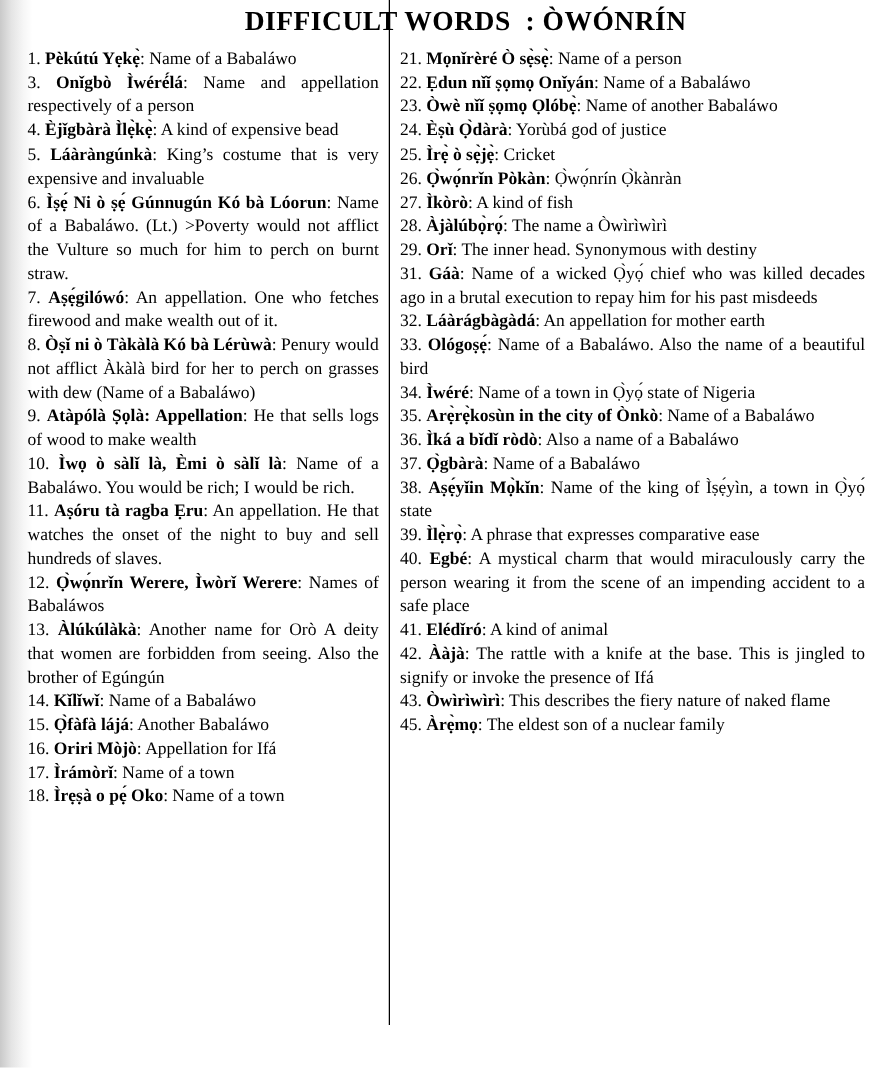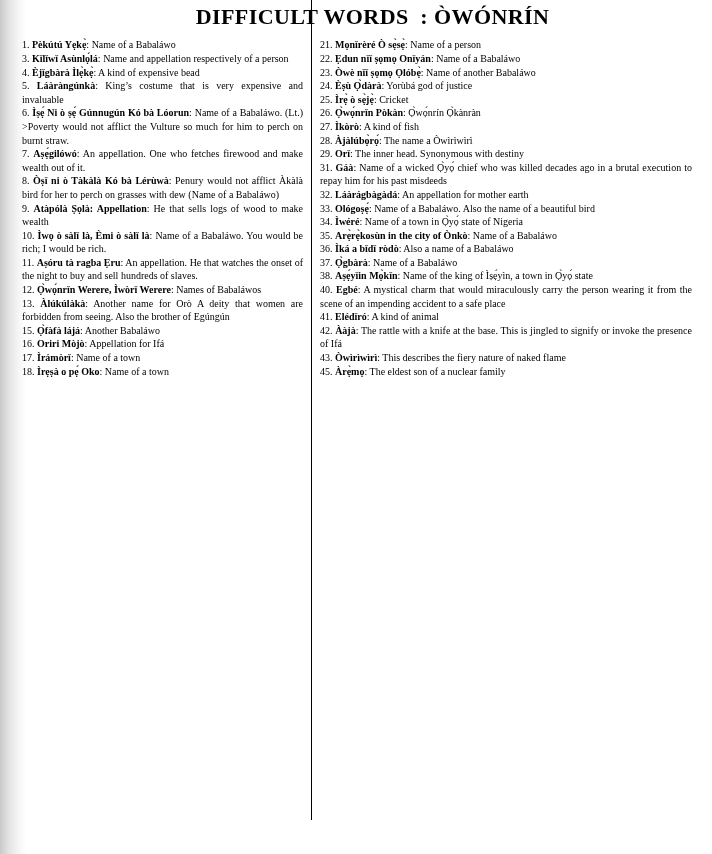--- a/index.html
+++ b/index.html
@@ -64,21 +64,21 @@
   
   .col-divider {
     position: absolute;
     left: 311px;
     top: -42px;
     width: 1px;
     height: 830px;
     background: #000000;
   }
   .entry {
-    font-size: 10px;
+    font-size: 14px;
     line-height: 1.36;
     margin: 0;
     padding: 0;
     text-align: justify;
     text-justify: inter-word;
     -webkit-hyphens: none;
     hyphens: none;
   }
   .entry .num {
     font-weight: normal;
@@ -97,31 +97,32 @@
 
 <div class="page">
 
   <div class="doc-title">DIFFICULT WORDS  : ÒWÓNRÍN</div>
 
   <div class="columns">
     <div class="col-divider"></div>
 
     <div class="col col-left" id="col-left">
         <p class="entry"><span class="num">1.</span> <span class="term">Pèkútú Yẹkẹ̀</span><span class="def">: Name of a Babaláwo</span></p>
-        <p class="entry"><span class="num">3.</span> <span class="term">Kǐlǐwǐ Asùnlọ́lá</span><span class="def">: Name and appellation respectively of a person</span></p>
+        <p class="entry"><span class="num">3.</span> <span class="term">Onǐgbò Ìwéré́lá</span><span class="def">: Name and appellation respectively of a person</span></p>
         <p class="entry"><span class="num">4.</span> <span class="term">Èjǐgbàrà Ìlẹ̀kẹ̀</span><span class="def">: A kind of expensive bead</span></p>
         <p class="entry"><span class="num">5.</span> <span class="term">Láàràngúnkà</span><span class="def">: King’s costume that is very expensive and invaluable</span></p>
         <p class="entry"><span class="num">6.</span> <span class="term">Ìṣẹ́ Ni ò ṣẹ́ Gúnnugún Kó bà Lóorun</span><span class="def">: Name of a Babaláwo. (Lt.) &gt;Poverty would not afflict the Vulture so much for him to perch on burnt straw.</span></p>
         <p class="entry"><span class="num">7.</span> <span class="term">Aṣẹ́gilówó</span><span class="def">: An appellation. One who fetches firewood and make wealth out of it.</span></p>
         <p class="entry"><span class="num">8.</span> <span class="term">Òṣǐ ni ò Tàkàlà Kó bà Lérùwà</span><span class="def">: Penury would not afflict Àkàlà bird for her to perch on grasses with dew (Name of a Babaláwo)</span></p>
         <p class="entry"><span class="num">9.</span> <span class="term">Atàpólà Ṣọlà: Appellation</span><span class="def">: He that sells logs of wood to make wealth</span></p>
         <p class="entry"><span class="num">10.</span> <span class="term">Ìwọ ò sàlǐ là, Èmi ò sàlǐ là</span><span class="def">: Name of a Babaláwo. You would be rich; I would be rich.</span></p>
         <p class="entry"><span class="num">11.</span> <span class="term">Aṣóru tà ragba Ẹru</span><span class="def">: An appellation. He that watches the onset of the night to buy and sell hundreds of slaves.</span></p>
         <p class="entry"><span class="num">12.</span> <span class="term">Ọ̀wọ́nrǐn Werere, Ìwòrǐ Werere</span><span class="def">: Names of Babaláwos</span></p>
         <p class="entry"><span class="num">13.</span> <span class="term">Àlúkúlàkà</span><span class="def">: Another name for Orò A deity that women are forbidden from seeing. Also the brother of Egúngún</span></p>
+        <p class="entry"><span class="num">14.</span> <span class="term">Kǐlǐwǐ</span><span class="def">: Name of a Babaláwo</span></p>
         <p class="entry"><span class="num">15.</span> <span class="term">Ọ̀fàfà lájá</span><span class="def">: Another Babaláwo</span></p>
         <p class="entry"><span class="num">16.</span> <span class="term">Oriri Mòjò</span><span class="def">: Appellation for Ifá</span></p>
         <p class="entry"><span class="num">17.</span> <span class="term">Ìrámòrǐ</span><span class="def">: Name of a town</span></p>
         <p class="entry"><span class="num">18.</span> <span class="term">Ìrẹṣà o pẹ́ Oko</span><span class="def">: Name of a town</span></p>
       </div>
     <div class="col col-right" id="col-right">
         <p class="entry"><span class="num">21.</span> <span class="term">Mọnǐrèré Ò sẹ̀sẹ̀</span><span class="def">: Name of a person</span></p>
         <p class="entry"><span class="num">22.</span> <span class="term">Ẹdun nǐǐ ṣọmọ Onǐyán</span><span class="def">: Name of a Babaláwo</span></p>
         <p class="entry"><span class="num">23.</span> <span class="term">Òwè nǐǐ ṣọmọ Ọlóbẹ̀</span><span class="def">: Name of another Babaláwo</span></p>
         <p class="entry"><span class="num">24.</span> <span class="term">Èṣù Ọ̀dàrà</span><span class="def">: Yorùbá god of justice</span></p>
@@ -131,20 +132,21 @@
         <p class="entry"><span class="num">28.</span> <span class="term">Àjàlúbọ̀rọ́</span><span class="def">: The name a Òwìrìwìrì</span></p>
         <p class="entry"><span class="num">29.</span> <span class="term">Orǐ</span><span class="def">: The inner head. Synonymous with destiny</span></p>
         <p class="entry"><span class="num">31.</span> <span class="term">Gáà</span><span class="def">: Name of a wicked Ọ̀yọ́ chief who was killed decades ago in a brutal execution to repay him for his past misdeeds</span></p>
         <p class="entry"><span class="num">32.</span> <span class="term">Láàrágbàgàdá</span><span class="def">: An appellation for mother earth</span></p>
         <p class="entry"><span class="num">33.</span> <span class="term">Ológoṣẹ́</span><span class="def">: Name of a Babaláwo. Also the name of a beautiful bird</span></p>
         <p class="entry"><span class="num">34.</span> <span class="term">Ìwéré</span><span class="def">: Name of a town in Ọ̀yọ́ state of Nigeria</span></p>
         <p class="entry"><span class="num">35.</span> <span class="term">Arẹ̀rẹ̀kosùn in the city of Ònkò</span><span class="def">: Name of a Babaláwo</span></p>
         <p class="entry"><span class="num">36.</span> <span class="term">Ìká a bǐdǐ ròdò</span><span class="def">: Also a name of a Babaláwo</span></p>
         <p class="entry"><span class="num">37.</span> <span class="term">Ọ̀gbàrà</span><span class="def">: Name of a Babaláwo</span></p>
         <p class="entry"><span class="num">38.</span> <span class="term">Aṣẹ́yǐin Mọ̀kǐn</span><span class="def">: Name of the king of Ìṣẹ́yìn, a town in Ọ̀yọ́ state</span></p>
+        <p class="entry"><span class="num">39.</span> <span class="term">Ìlẹ̀rọ̀</span><span class="def">: A phrase that expresses comparative ease</span></p>
         <p class="entry"><span class="num">40.</span> <span class="term">Egbé</span><span class="def">: A  mystical charm that would miraculously carry the person wearing it from the scene of an impending accident to a safe place</span></p>
         <p class="entry"><span class="num">41.</span> <span class="term">Elédǐró</span><span class="def">: A kind of animal</span></p>
         <p class="entry"><span class="num">42.</span> <span class="term">Ààjà</span><span class="def">: The rattle with a knife at the base. This is jingled to signify or invoke the presence of Ifá</span></p>
         <p class="entry"><span class="num">43.</span> <span class="term">Òwìrìwìrì</span><span class="def">: This describes the fiery nature of naked flame</span></p>
         <p class="entry"><span class="num">45.</span> <span class="term">Àrẹ̀mọ</span><span class="def">: The eldest son of a nuclear family</span></p>
       </div>
   </div>
 
 </div>
 

